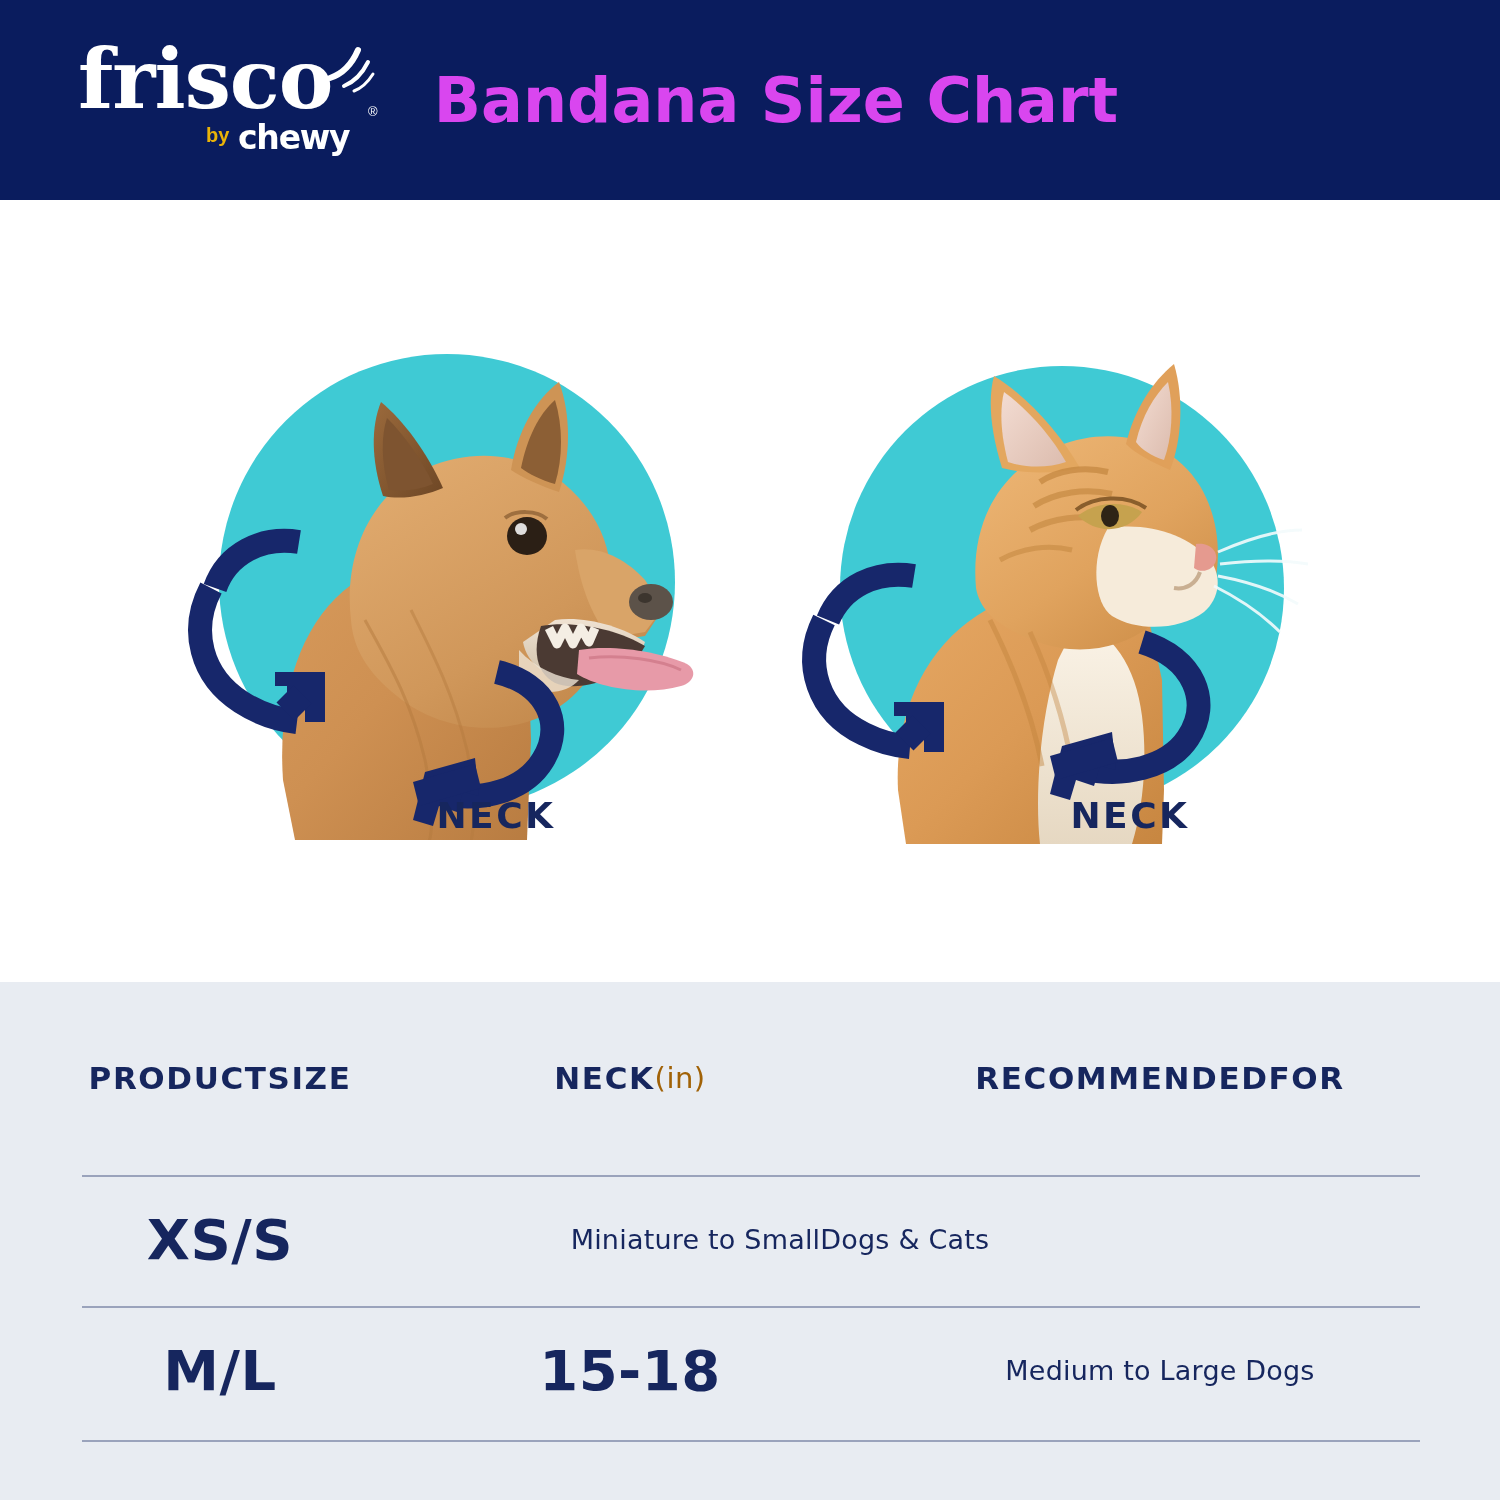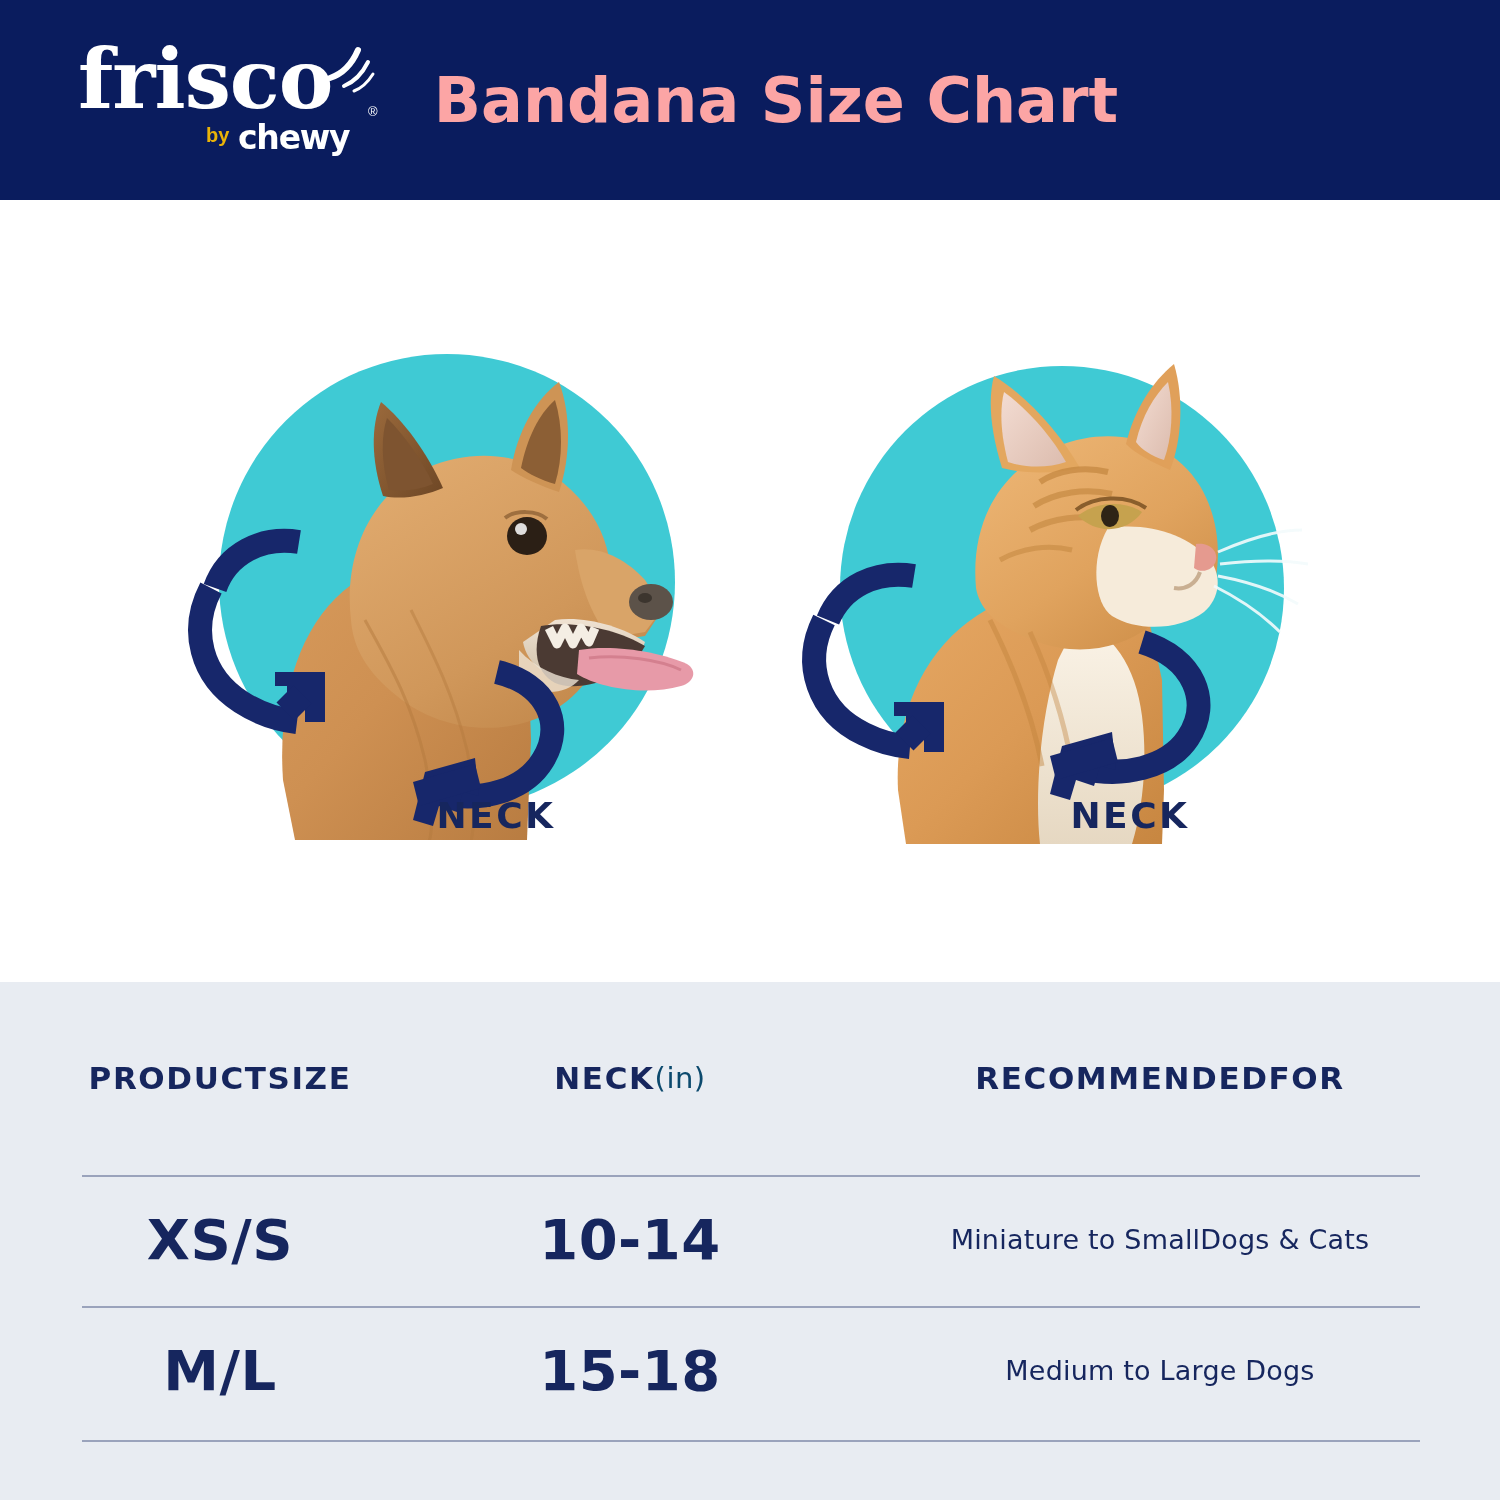--- a/index.html
+++ b/index.html
@@ -93,21 +93,21 @@
     left: 0;
     top: 0;
     width: 1500px;
     height: 200px;
     display: flex;
     align-items: center;
     justify-content: center;
     font-family: "DejaVu Sans", sans-serif;
     font-size: 62px;
     font-weight: 700;
-    color: #fca5a5;
+    color: #d946ef;
     letter-spacing: 0px;
     padding-left: 52px;
   }
 
   
   .illus-band {
     position: absolute;
     top: 200px; left: 0;
     width: 1500px;
     height: 780px;
@@ -173,21 +173,21 @@
     font-weight: 700;
     font-size: 31px;
     letter-spacing: 1.6px;
     color: #16265E;
     line-height: 1.35;
   }
   .hdr-sub {
     font-family: "DejaVu Sans", sans-serif;
     font-weight: 400;
     font-size: 29px;
-    color: #0c4a6e;
+    color: #a16207;
     line-height: 1.35;
     letter-spacing: 0.5px;
   }
 
   .divider {
     position: absolute;
     left: 82px;
     width: 1338px;
     height: 2px;
     background: #9AA3BC;
@@ -440,23 +440,20 @@
         <span class="hdr-text">FOR</span>
       </div>
     </div>
 
     <div class="divider div-1"></div>
 
     <div class="t-row data-row r1">
       <div class="t-col col-size">
         <span class="cell-big">XS/S</span>
       </div>
-      <div class="t-col col-neck">
-        <span class="cell-big">10-14</span>
-      </div>
       <div class="t-col col-rec">
         <span class="cell-rec">Miniature to Small</span>
         <span class="cell-rec">Dogs &amp; Cats</span>
       </div>
     </div>
 
     <div class="divider div-2"></div>
 
     <div class="t-row data-row r2">
       <div class="t-col col-size">

